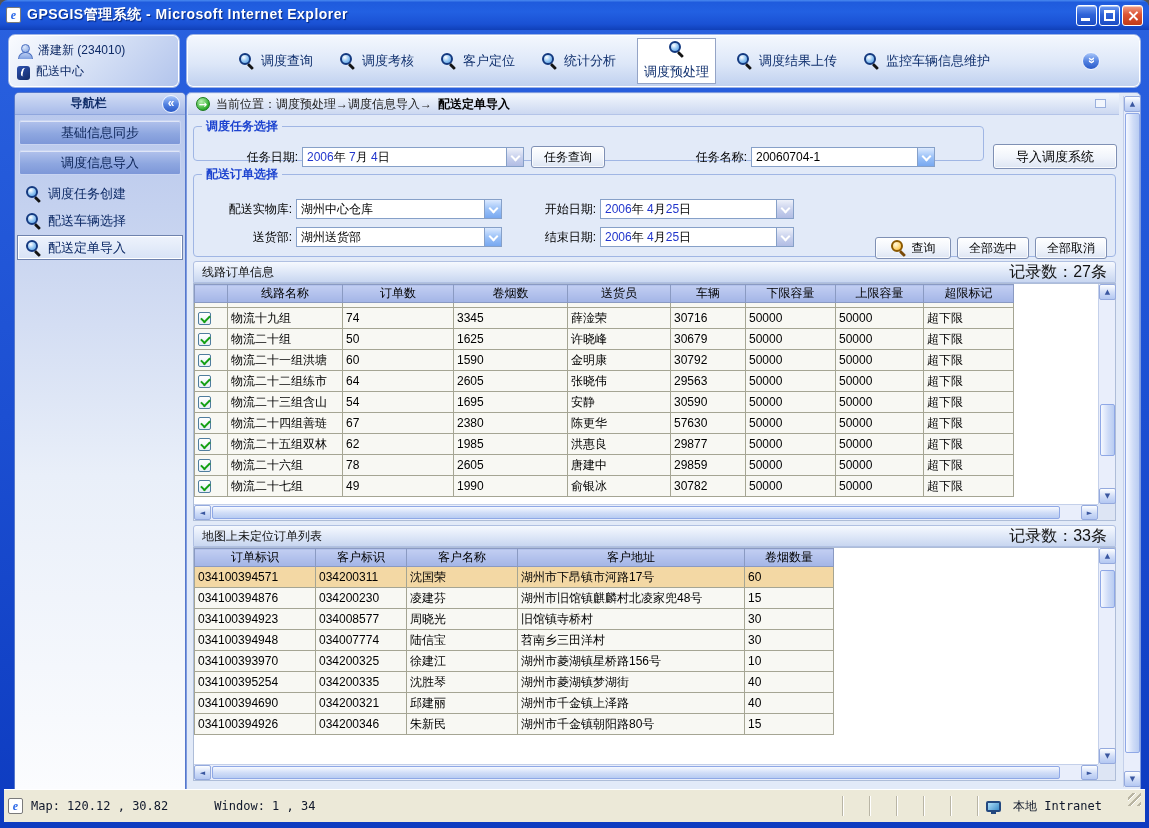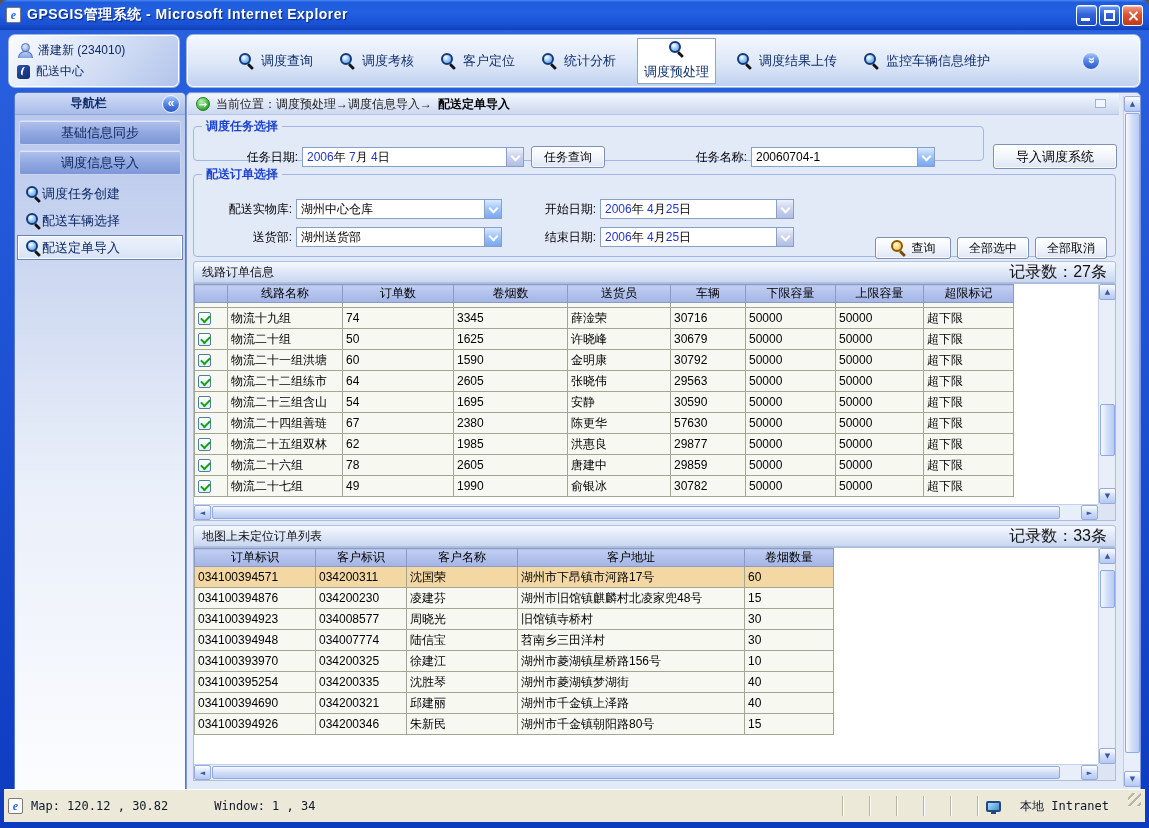--- a/index.html
+++ b/index.html
@@ -21,21 +21,21 @@
   .wb{width:21px;height:21px;border-radius:3px;border:1px solid #fff;position:relative;
     background:linear-gradient(180deg,#6f9bf2 0%,#2f63d8 45%,#1c4cc4 100%);box-shadow:inset 0 1px 0 rgba(255,255,255,.5);}
   .wb-close{background:linear-gradient(180deg,#f0a088 0%,#dd5434 45%,#c03a18 100%);}
   .g-min{position:absolute;left:4px;bottom:4px;width:9px;height:3px;background:#fff;}
   .g-max{position:absolute;left:4px;top:4px;width:11px;height:11px;border:2px solid #fff;border-top-width:3px;}
   .g-x::after{content:'\00D7';position:absolute;left:0;top:-1px;width:21px;text-align:center;color:#fff;font:bold 16px "DejaVu Sans",sans-serif;line-height:21px;}
   
   .user-card{position:absolute;left:8px;top:34px;width:172px;height:54px;border-radius:7px;
     border:1px solid #9db4e6;background:linear-gradient(135deg,#fafcff 0%,#d9e3f6 45%,#b2c4ec 100%);
     box-shadow:inset 0 0 0 1px #fff;padding:7px 8px;display:flex;flex-direction:column;justify-content:space-between;}
-  .uc-line{display:flex;align-items:center;gap:6px;font-size:12px;color:#0e2a66;white-space:nowrap;}
+  .uc-line{display:flex;align-items:flex-end;gap:6px;font-size:12px;color:#0e2a66;white-space:nowrap;}
   .person{width:15px;height:15px;position:relative;flex:0 0 auto;}
   .person::before{content:'';position:absolute;left:4px;top:0;width:7px;height:7px;border-radius:50%;
     background:radial-gradient(circle at 35% 30%,#dce9fb,#7fa0e0);border:1px solid #4a6fc0;}
   .person::after{content:'';position:absolute;left:1px;bottom:0;width:13px;height:6px;border-radius:7px 7px 0 0;
     background:linear-gradient(#b9cdf2,#7fa0e0);border:1px solid #4a6fc0;border-bottom:none;}
   .dept-ic{width:13px;height:14px;border-radius:3px;background:linear-gradient(145deg,#2d52b2,#122a66);position:relative;flex:0 0 auto;}
   .dept-ic::after{content:'';position:absolute;left:4px;top:2px;width:5px;height:9px;border-left:2px solid #fff;border-radius:60% 0 0 60%;transform:rotate(14deg);}
   .toolbar{position:absolute;left:186px;top:34px;width:955px;height:54px;border-radius:7px;
     border:1px solid #9db4e6;background:linear-gradient(180deg,#f4f8fe 0%,#dde7f8 55%,#bfd0ef 100%);
     box-shadow:inset 0 0 0 1px #fff;display:flex;align-items:center;padding:0 40px 0 46px;}
@@ -55,21 +55,21 @@
   
   .sidebar{position:absolute;left:14px;top:92px;width:172px;height:698px;border:1px solid #5578cc;border-radius:5px 5px 0 0;
     background:linear-gradient(180deg,#b6c6ec 0%,#c9d5f0 22%,#e9eff9 55%,#fbfcfe 100%);overflow:hidden;}
   .side-title{height:22px;display:flex;align-items:center;background:linear-gradient(180deg,#d2ddf5,#a8bbe9);
     border-bottom:1px solid #8fa6dd;padding:0 5px 0 0;}
   .side-title-text{flex:1;text-align:center;font-size:12px;font-weight:bold;color:#0d2a66;}
   .side-group{height:25px;margin:5px 4px 0 4px;border-radius:2px;border:1px solid #c8d4f2;
     background:linear-gradient(180deg,#b2c2ec 0%,#8ea7e0 55%,#7d97d8 100%);box-shadow:inset 0 1px 0 rgba(255,255,255,.6);
     display:flex;align-items:center;justify-content:center;font-size:13px;color:#0b2356;cursor:default;}
   .side-items{margin-top:6px;}
-  .side-item{height:25px;margin:2px 2px;display:flex;align-items:center;padding-left:8px;
+  .side-item{height:25px;margin:2px 2px;display:flex;align-items:center;gap:6px;padding-left:8px;
     font-size:13px;color:#0d2a66;cursor:default;border:1px solid transparent;}
   .side-item.active{border:1px solid #6e82ad;background:linear-gradient(180deg,#eef3fc,#d8e3f6);box-shadow:inset 0 0 0 1px #fff;}
   
   .content{position:absolute;left:186px;top:92px;width:955px;height:698px;background:#e2eaf8;
     border:1px solid #7e9ade;border-radius:5px 5px 0 0;overflow:hidden;}
   .crumbbar{position:absolute;left:1px;top:1px;width:931px;height:21px;
     background:linear-gradient(180deg,#f2f6fd,#ccd8f1);border-bottom:1px solid #b4c4e8;border-radius:4px 0 0 0;
     display:flex;align-items:center;gap:6px;padding:0 8px;font-size:12px;color:#222;}
   .crumb-current{font-weight:bold;color:#000;}
   .goicon{width:14px;height:14px;border-radius:50%;flex:0 0 auto;position:relative;
@@ -139,21 +139,21 @@
     background:linear-gradient(180deg,#f6f9ff,#cfdcf7 55%,#b8ccf2);}
   .corner{position:absolute;right:0;bottom:0;width:17px;height:16px;background:#dde5f4;}
   
   .statusbar{position:absolute;left:4px;bottom:6px;width:1141px;height:28px;background:#ece9d8;
     border-top:1px solid #fff;display:flex;align-items:center;padding:16px 4px;
     font-family:"DejaVu Sans Mono",monospace;font-size:12px;color:#0f172a;}
   .sb-main{flex:1;display:flex;align-items:center;gap:8px;white-space:nowrap;}
   .sb-gap{width:30px;}
   .sb-mini{width:27px;height:20px;border-left:1px solid #b9b5a5;box-shadow:inset 1px 0 0 #fff;}
   .sb-zone{width:148px;height:20px;border-left:1px solid #b9b5a5;box-shadow:inset 1px 0 0 #fff;
-    display:flex;align-items:center;gap:19px;padding-left:8px;white-space:nowrap;}
+    display:flex;align-items:center;gap:12px;padding-left:8px;white-space:nowrap;}
   .mon{width:15px;height:11px;border:2px solid #23487f;border-radius:2px;position:relative;flex:0 0 auto;
     background:linear-gradient(135deg,#aee0fa,#3f8ecb);}
   .mon::after{content:'';position:absolute;left:3px;bottom:-4px;width:5px;height:2px;background:#23487f;box-shadow:-2px 2px 0 1px #23487f inset;}
   .grip{width:13px;height:13px;margin-left:3px;align-self:flex-end;
     background:repeating-linear-gradient(135deg,transparent 0 3px,#b9b5a2 3px 5px,#fff 5px 6px);}
 </style>
 </head>
 <body>
 
 <div class="app">

